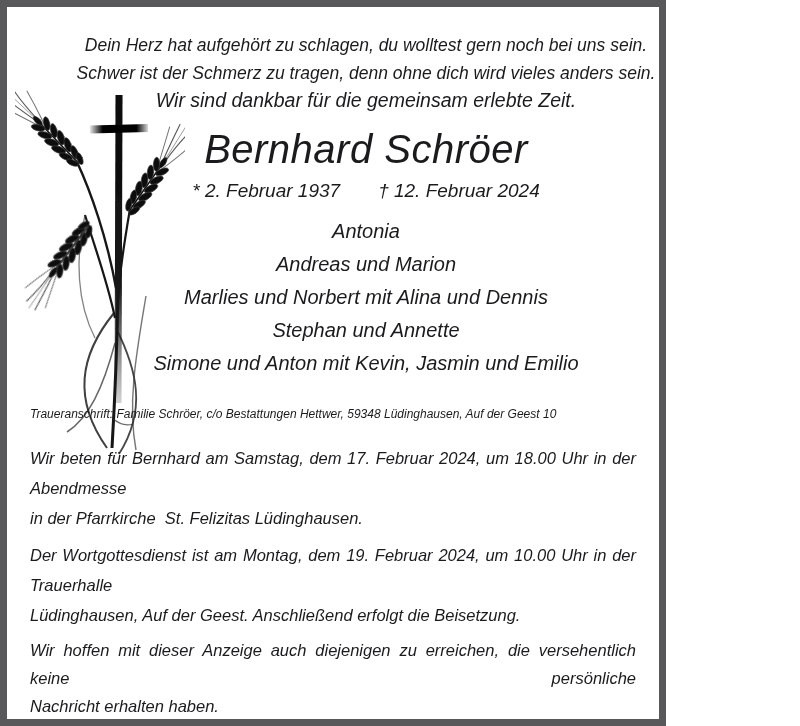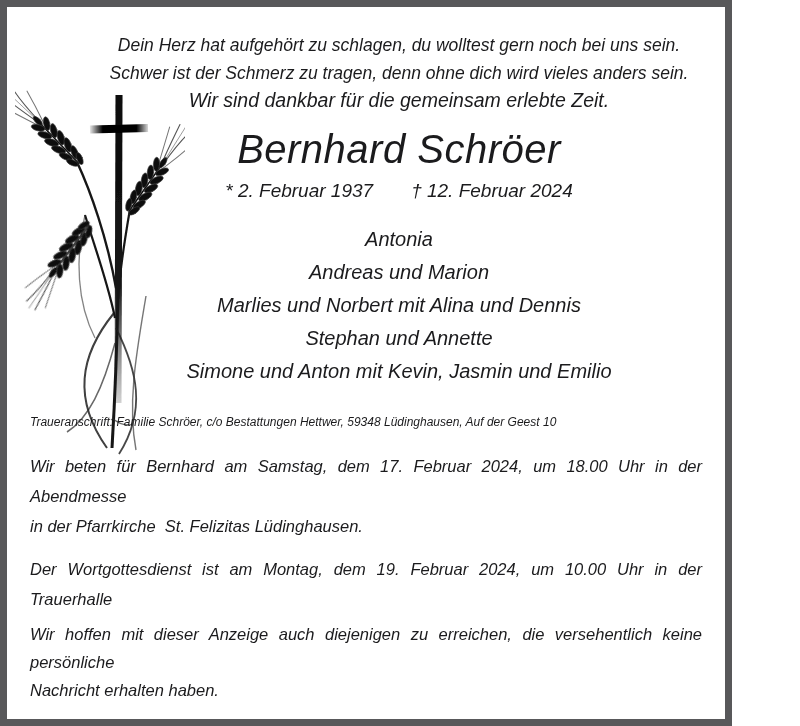--- a/index.html
+++ b/index.html
@@ -1,18 +1,18 @@
 <!DOCTYPE html>
 <html><head>
 <meta charset="utf-8">
 <style>
   html,body { margin:0; padding:0; background:#ffffff; }
   .page {
     position: relative;
-    width: 732px; height: 726px;
+    width: 666px; height: 726px;
     box-sizing: border-box;
     border: 7px solid #58585a;
     background: #ffffff;
     overflow: hidden;
     font-family: "Liberation Sans", sans-serif;
     font-style: italic;
     color: #1b1b1d;
   }
   .illustration {
     position: absolute;
@@ -29,25 +29,25 @@
   .gratitude { font-size: 19.5px; line-height: 26px; }
   .name {
     margin: 13px 0 0 0;
     font-size: 40px; line-height: 47px;
     font-weight: 400; letter-spacing: 0.5px;
   }
   .dates { margin-top: 4px; font-size: 19px; line-height: 27px; }
   .dates .birth { margin-right: 38px; }
   .intro { margin-top: 23px; font-size: 19px; line-height: 26px; }
   .mourner { margin-top: 8px; font-size: 20px; line-height: 25px; }
-  .mourner.first { margin-top: 23px; }
+  .mourner.first { margin-top: 15px; }
   .body-col { position: relative; padding: 0 23px; }
   .address { margin: 27px 0 0 0; font-size: 12px; line-height: 22px; }
   .para { margin: 18px 0 0 0; font-size: 16.5px; line-height: 30px; }
-  .para.p2 { margin-top: 13px; }
+  .para.p2 { margin-top: 7px; }
   .para.p3 { margin-top: 6px; line-height: 28px; }
   .jline { display: block; text-align: justify; text-align-last: justify; }
   .lline { display: block; text-align: left; white-space: pre-wrap; }
 </style>
 </head>
 <body>
 
 <div class="page">
 
   <svg class="illustration" viewBox="0 0 170 372" width="170" height="372" xmlns="http://www.w3.org/2000/svg">
@@ -131,20 +131,21 @@
   </div>
 
   <div class="body-col">
     <p class="address">Traueranschrift: Familie Schröer, c/o Bestattungen Hettwer, 59348 Lüdinghausen, Auf der Geest 10</p>
     <p class="para p1">
       <span class="jline">Wir beten für Bernhard am Samstag, dem 17. Februar 2024, um 18.00 Uhr in der Abendmesse</span>
       <span class="lline">in der Pfarrkirche  St. Felizitas Lüdinghausen.</span>
     </p>
     <p class="para p2">
       <span class="jline">Der Wortgottesdienst ist am Montag, dem 19. Februar 2024, um 10.00 Uhr in der Trauerhalle</span>
+      <span class="lline">Lüdinghausen, Auf der Geest. Anschließend erfolgt die Beisetzung.</span>
     </p>
     <p class="para p3">
       <span class="jline">Wir hoffen mit dieser Anzeige auch diejenigen zu erreichen, die versehentlich keine persönliche</span>
       <span class="lline">Nachricht erhalten haben.</span>
     </p>
   </div>
 
 </div>
 
 </body></html>

